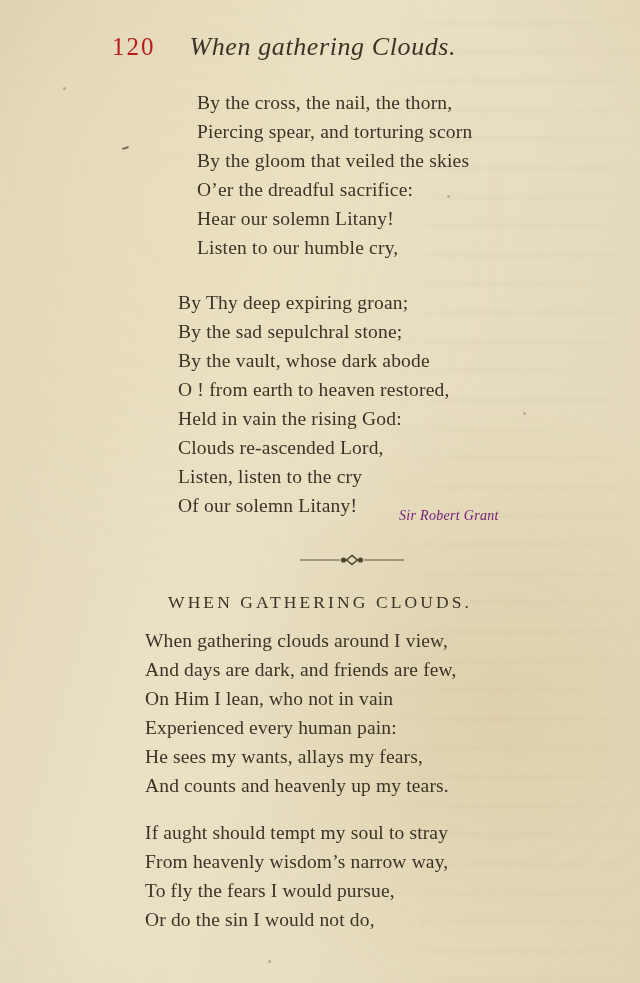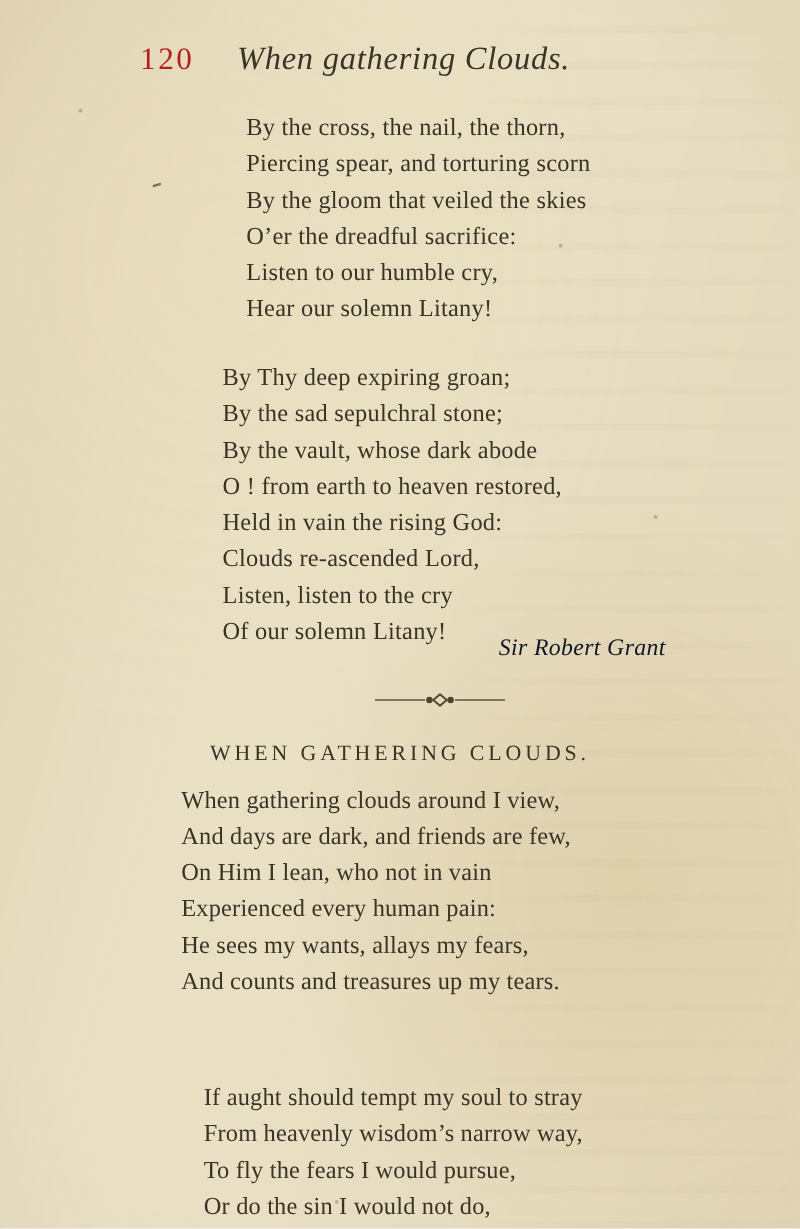--- a/index.html
+++ b/index.html
@@ -97,23 +97,23 @@
     white-space: nowrap;
   }
 
   .poem-one .line { letter-spacing: 0.2px; }
 
   .attribution {
     position: absolute;
     left: 399px;
     top: 508px;
     font-style: italic;
-    font-size: 19px;
+    font-size: 14px;
     letter-spacing: 0.3px;
-    color: #0f172a;
+    color: #701a75;
     white-space: nowrap;
   }
 
   
   .divider {
     position: absolute;
     left: 300px;
     top: 552px;
     width: 104px;
     height: 16px;
@@ -169,22 +169,22 @@
     <div class="speck" style="left:63px; top:87px; width:3px; height:3px;"></div>
     <div class="speck" style="left:447px; top:195px; width:3px; height:3px;"></div>
     <div class="speck" style="left:523px; top:412px; width:3px; height:3px;"></div>
     <div class="speck" style="left:268px; top:960px; width:3px; height:3px;"></div>
 
     <div class="stanza poem-one" style="left:168px; top:88px;margin-left:29px;">
       <div class="line">By the cross, the nail, the thorn,</div>
       <div class="line">Piercing spear, and torturing scorn</div>
       <div class="line">By the gloom that veiled the skies</div>
       <div class="line">O’er the dreadful sacrifice:</div>
+      <div class="line">Hear our solemn Litany!</div>
       <div class="line">Listen to our humble cry,</div>
-      <div class="line">Hear our solemn Litany!</div>
     </div>
 
     <div class="stanza poem-one" style="left:168px; top:288px;margin-left:10px;">
       <div class="line">By Thy deep expiring groan;</div>
       <div class="line">By the sad sepulchral stone;</div>
       <div class="line">By the vault, whose dark abode</div>
       <div class="line">O ! from earth to heaven restored,</div>
       <div class="line">Held in vain the rising God:</div>
       <div class="line">Clouds re-ascended Lord,</div>
       <div class="line">Listen, listen to the cry</div>
@@ -204,24 +204,24 @@
     </div>
 
     <div class="poem-heading">WHEN GATHERING CLOUDS.</div>
 
     <div class="stanza poem-two" style="left:145px; top:626px;">
       <div class="line">When gathering clouds around I view,</div>
       <div class="line">And days are dark, and friends are few,</div>
       <div class="line">On Him I lean, who not in vain</div>
       <div class="line">Experienced every human pain:</div>
       <div class="line">He sees my wants, allays my fears,</div>
-      <div class="line">And counts and treasures up my tears.</div>
-    </div>
-
-    <div class="stanza poem-two" style="left:163px; top:818px;margin-top:46px;">
+      <div class="line">And counts and heavenly up my tears.</div>
+    </div>
+
+    <div class="stanza poem-two" style="left:145px; top:818px;">
       <div class="line">If aught should tempt my soul to stray</div>
       <div class="line">From heavenly wisdom’s narrow way,</div>
       <div class="line">To fly the fears I would pursue,</div>
       <div class="line">Or do the sin I would not do,</div>
     </div>
 
   </div>
 </div>
 
 </body></html>

